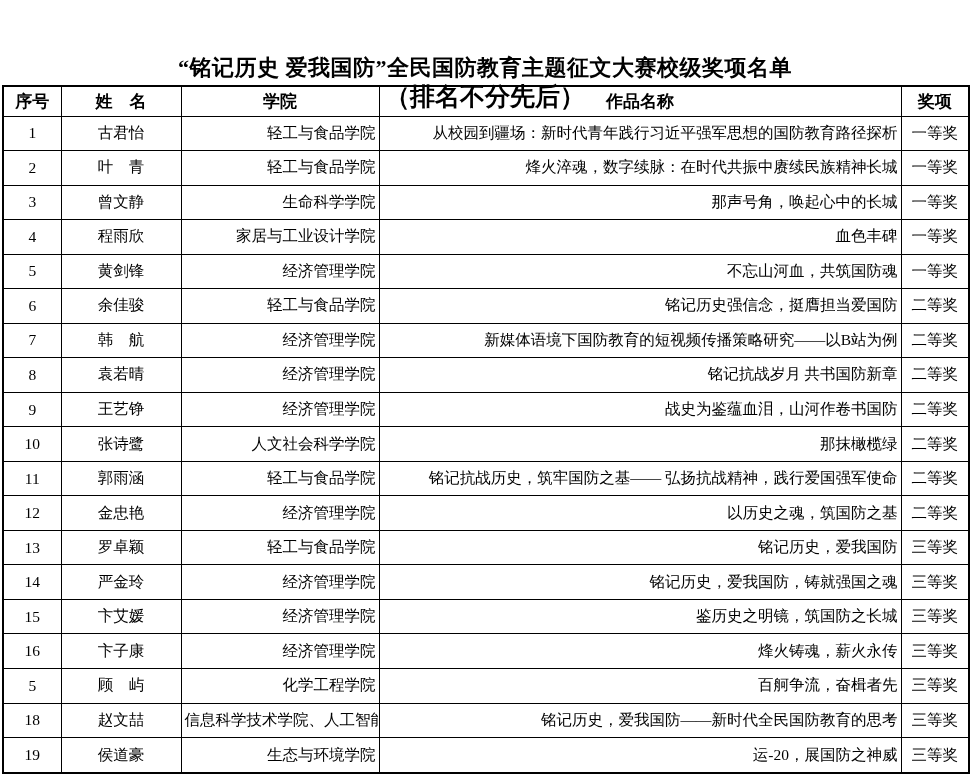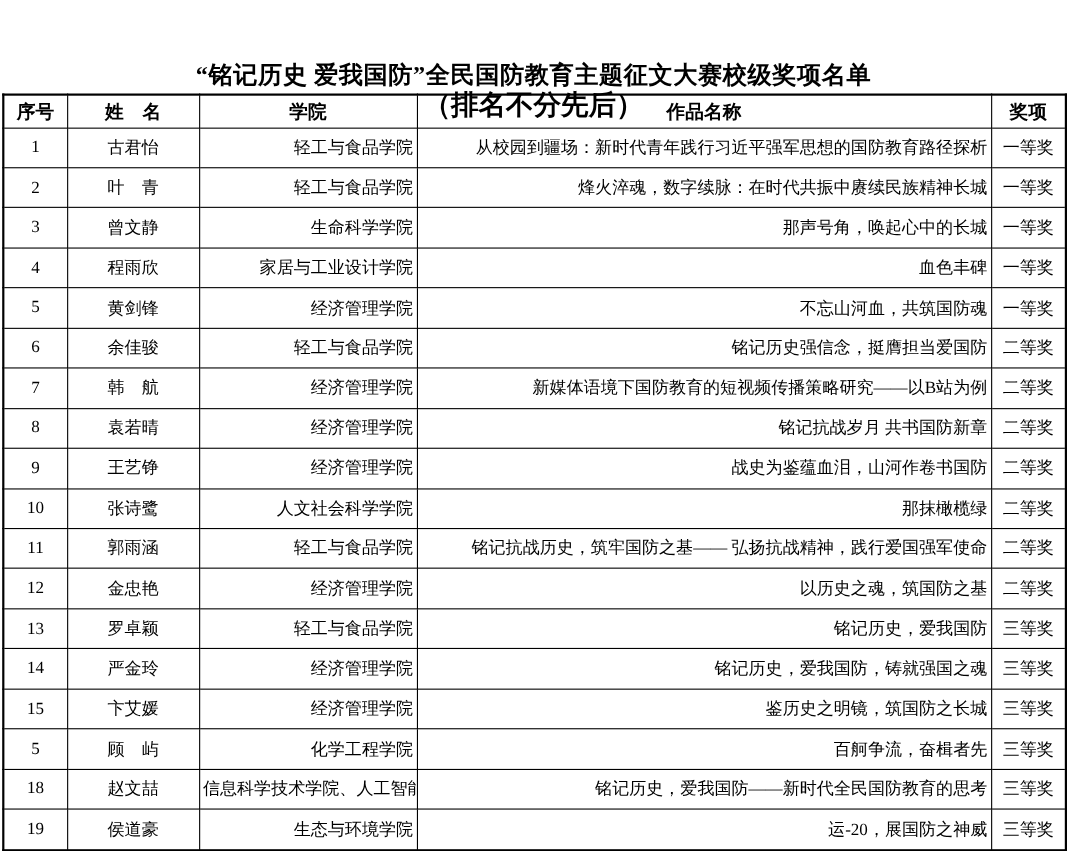--- a/index.html
+++ b/index.html
@@ -196,20 +196,27 @@
           <td class="cell-center">三等奖</td>
         </tr>
         <tr>
           <td class="cell-center">15</td>
           <td class="cell-center">卞艾媛</td>
           <td class="cell-left">经济管理学院</td>
           <td class="cell-left">鉴历史之明镜，筑国防之长城</td>
           <td class="cell-center">三等奖</td>
         </tr>
         <tr>
+          <td class="cell-center">16</td>
+          <td class="cell-center">卞子康</td>
+          <td class="cell-left">经济管理学院</td>
+          <td class="cell-left">烽火铸魂，薪火永传</td>
+          <td class="cell-center">三等奖</td>
+        </tr>
+        <tr>
           <td class="cell-center">5</td>
           <td class="cell-center">顾　屿</td>
           <td class="cell-left">化学工程学院</td>
           <td class="cell-left">百舸争流，奋楫者先</td>
           <td class="cell-center">三等奖</td>
         </tr>
         <tr>
           <td class="cell-center">18</td>
           <td class="cell-center">赵文喆</td>
           <td class="cell-left">信息科学技术学院、人工智能学院</td>

